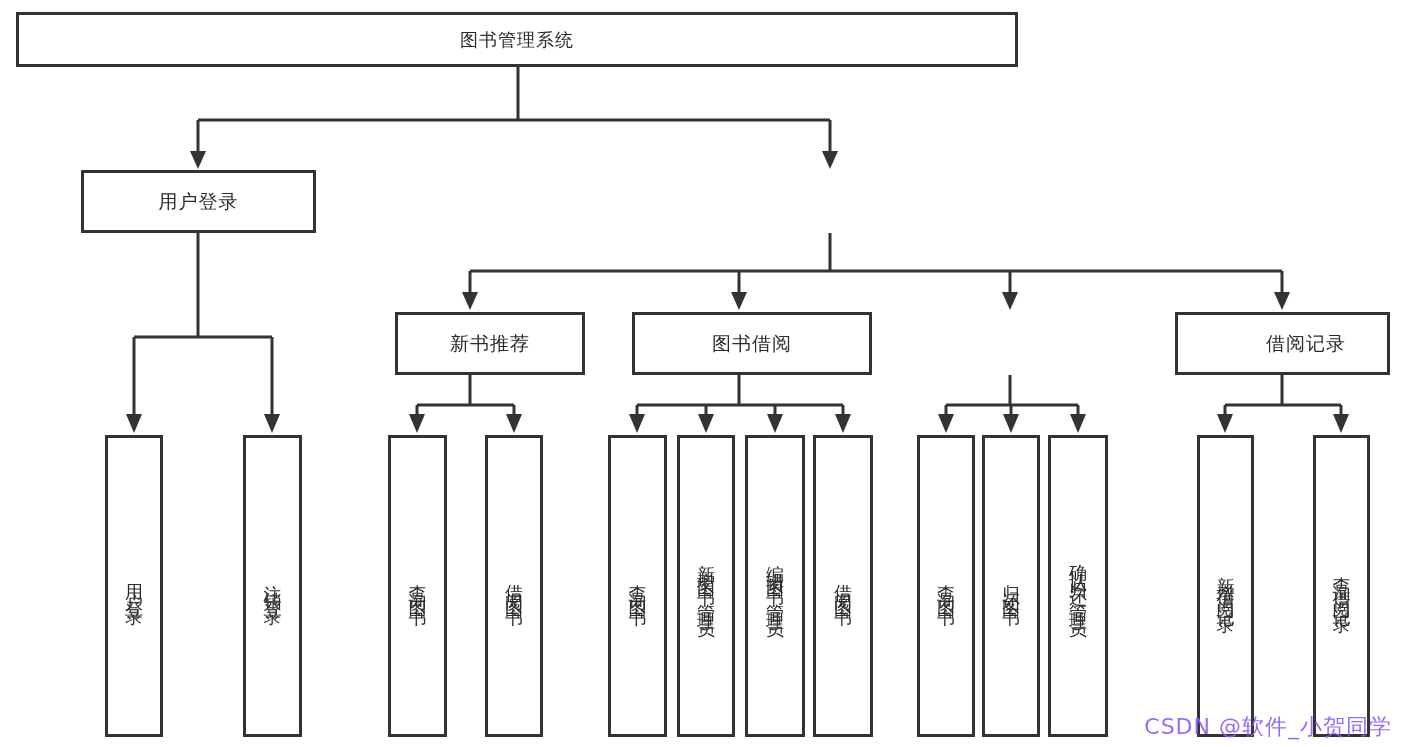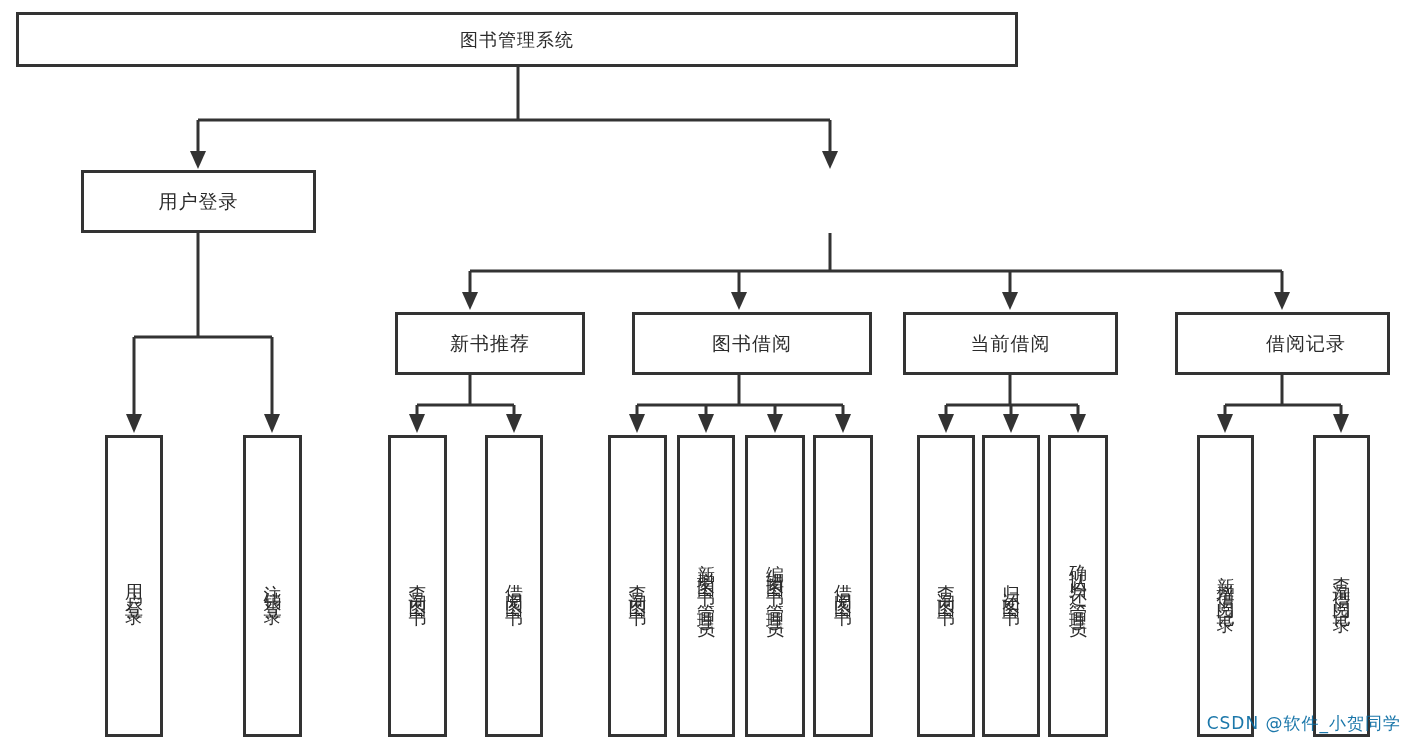--- a/index.html
+++ b/index.html
@@ -31,25 +31,25 @@
   .root-label { font-size: 18px; letter-spacing: 1px; }
   .v-label {
     writing-mode: vertical-rl;
     text-orientation: mixed;
     font-size: 18px;
     letter-spacing: 8px;
     line-height: 1;
   }
   .watermark {
     position: absolute;
-    right: 4px;
+    right: 13px;
     top: 712px;
-    font-size: 17px;
+    font-size: 22px;
     letter-spacing: 1px;
-    color: #0369a1;
+    color: #8b5cf6;
     opacity: 0.9;
     white-space: nowrap;
   }
 </style>
 </head>
 <body>
 
 <div class="canvas">
 
   <svg class="connectors" viewBox="0 0 1405 747" xmlns="http://www.w3.org/2000/svg">
@@ -125,23 +125,20 @@
   <div class="box" style="left:81px; top:170px; width:235px; height:63px;">
     <span class="h-label">用户登录</span>
   </div>
 
   <div class="box" style="left:363px; top:312px; width:190px; height:63px;margin-left:32px;">
     <span class="h-label">新书推荐</span>
   </div>
   <div class="box" style="left:632px; top:312px; width:240px; height:63px;">
     <span class="h-label">图书借阅</span>
   </div>
-  <div class="box" style="left:903px; top:312px; width:215px; height:63px;">
-    <span class="h-label">当前借阅</span>
-  </div>
   <div class="box" style="left:1175px; top:312px; width:215px; height:63px;padding-left:47px;">
     <span class="h-label">借阅记录</span>
   </div>
 
   <div class="box" style="left:105px; top:435px; width:58px; height:302px;">
     <span class="v-label">用户登录</span>
   </div>
   <div class="box" style="left:243px; top:435px; width:59px; height:302px;">
     <span class="v-label">注销登录</span>
   </div>

